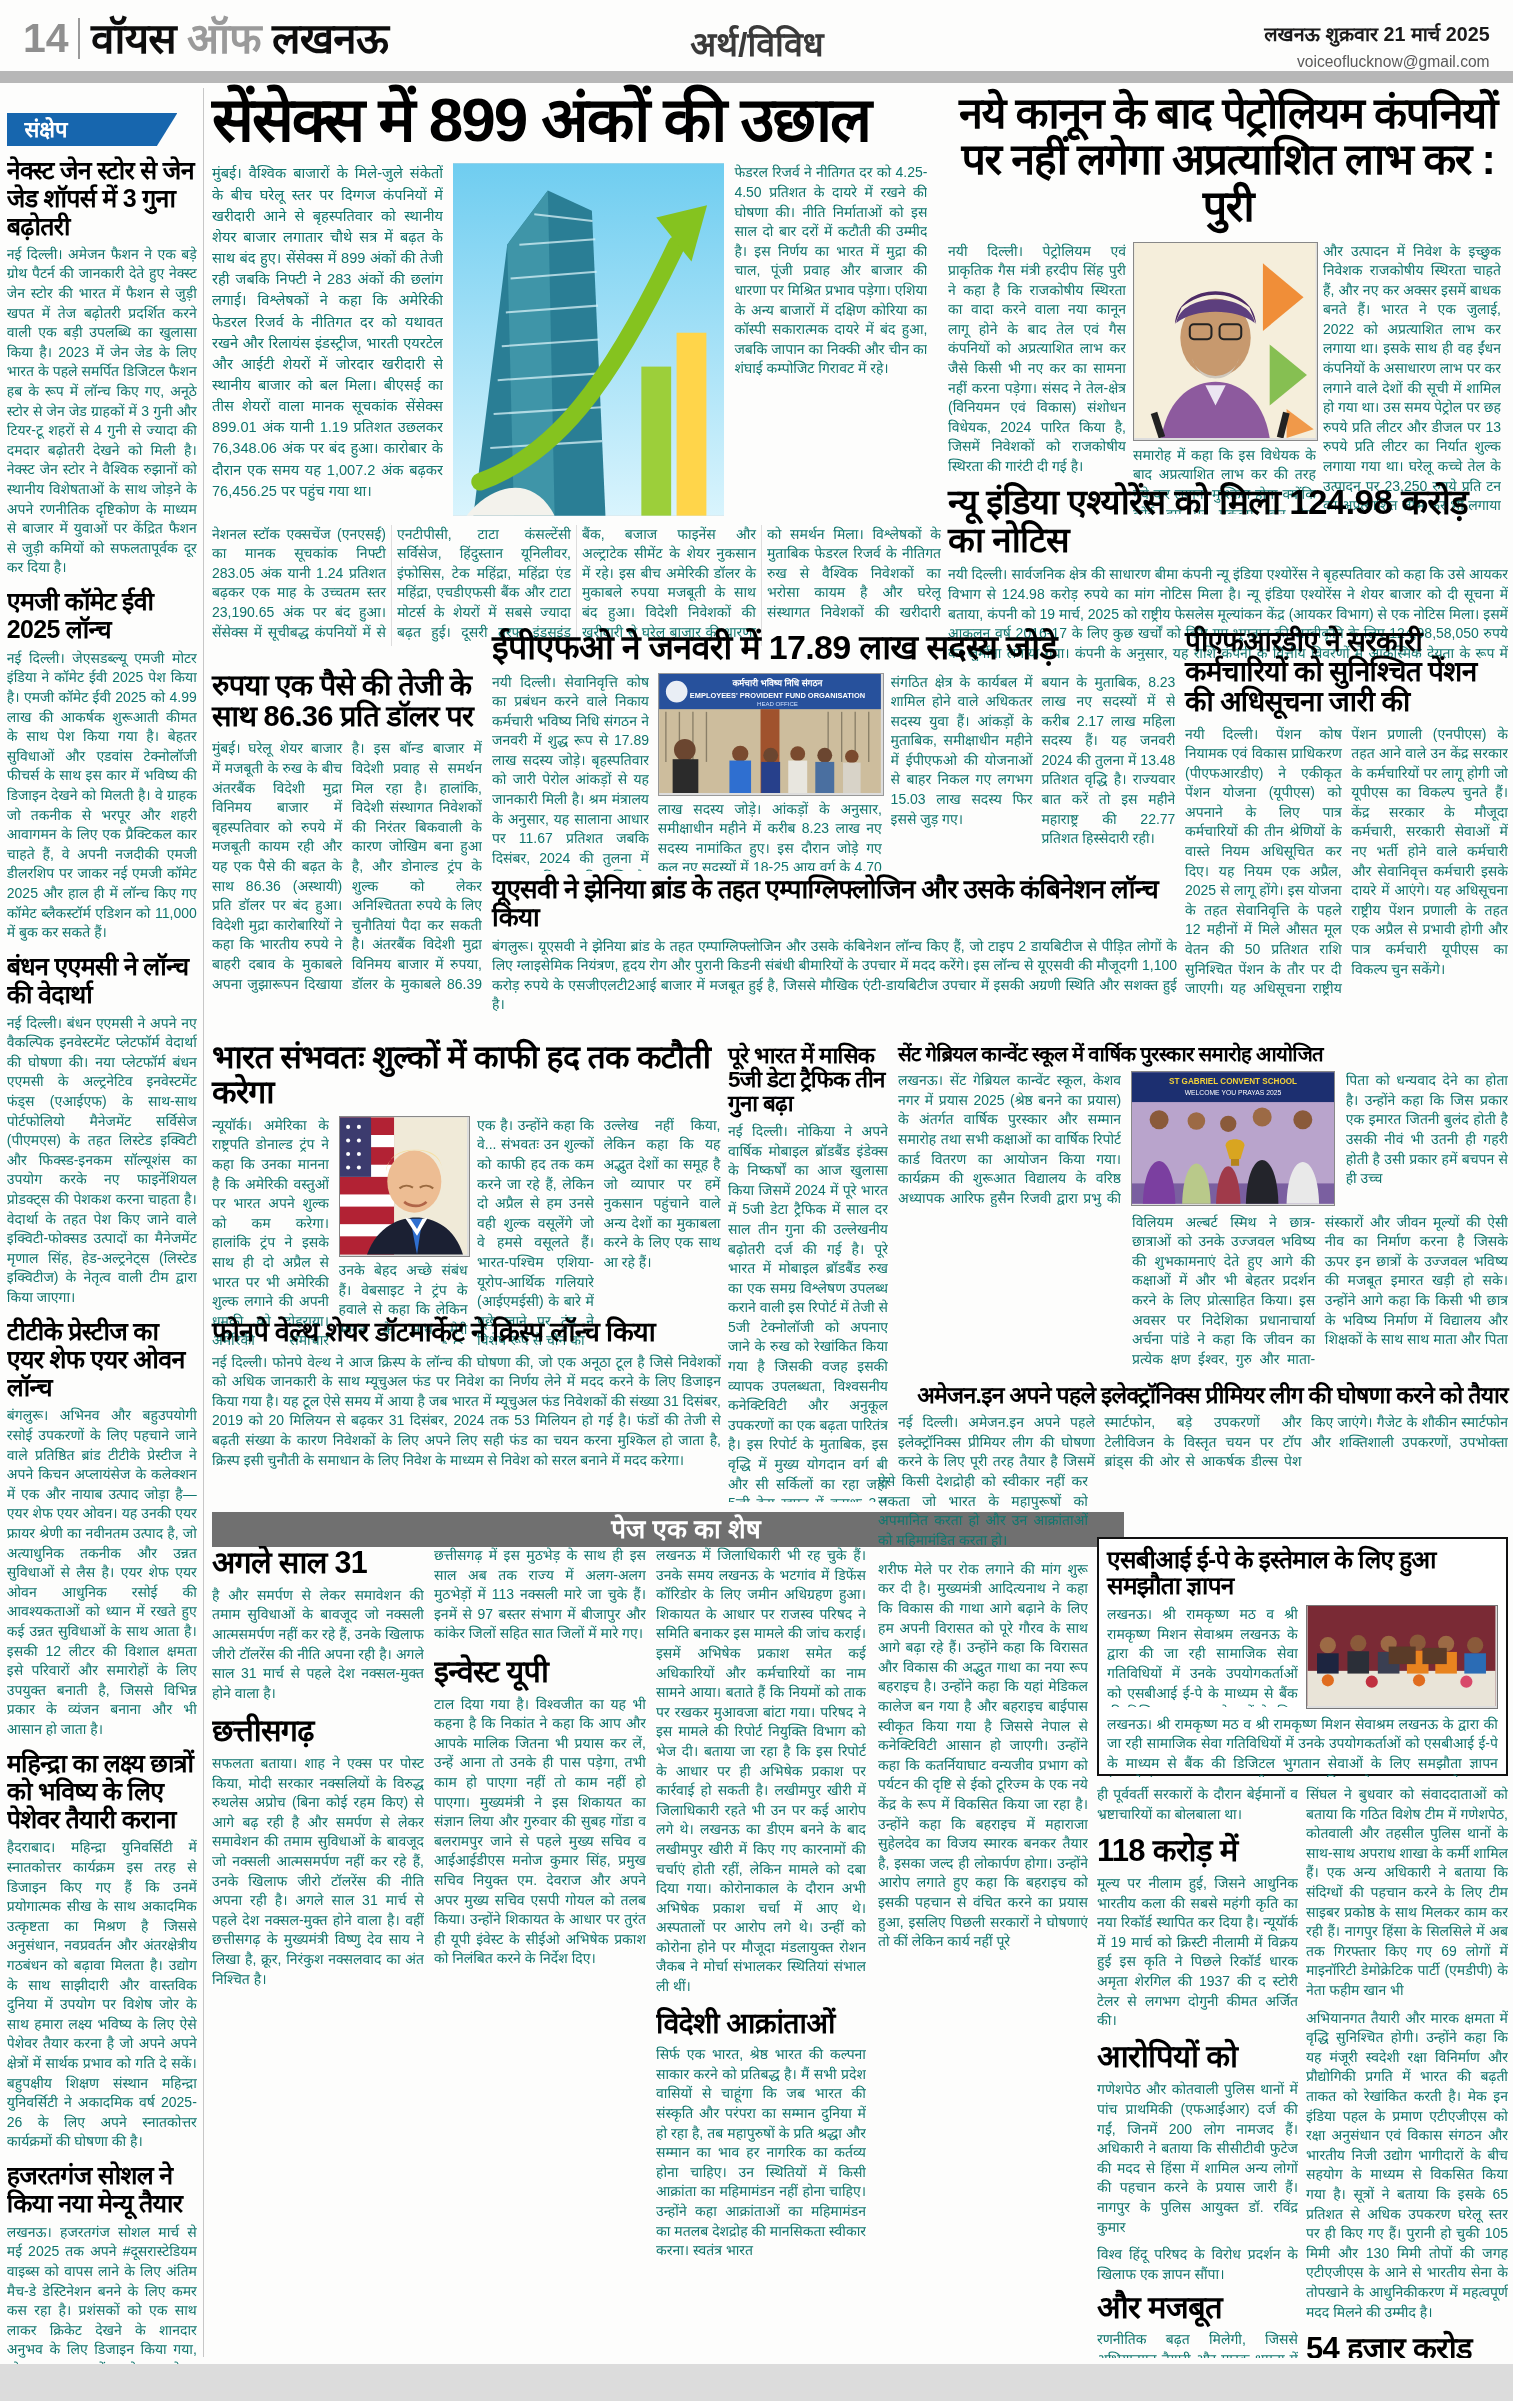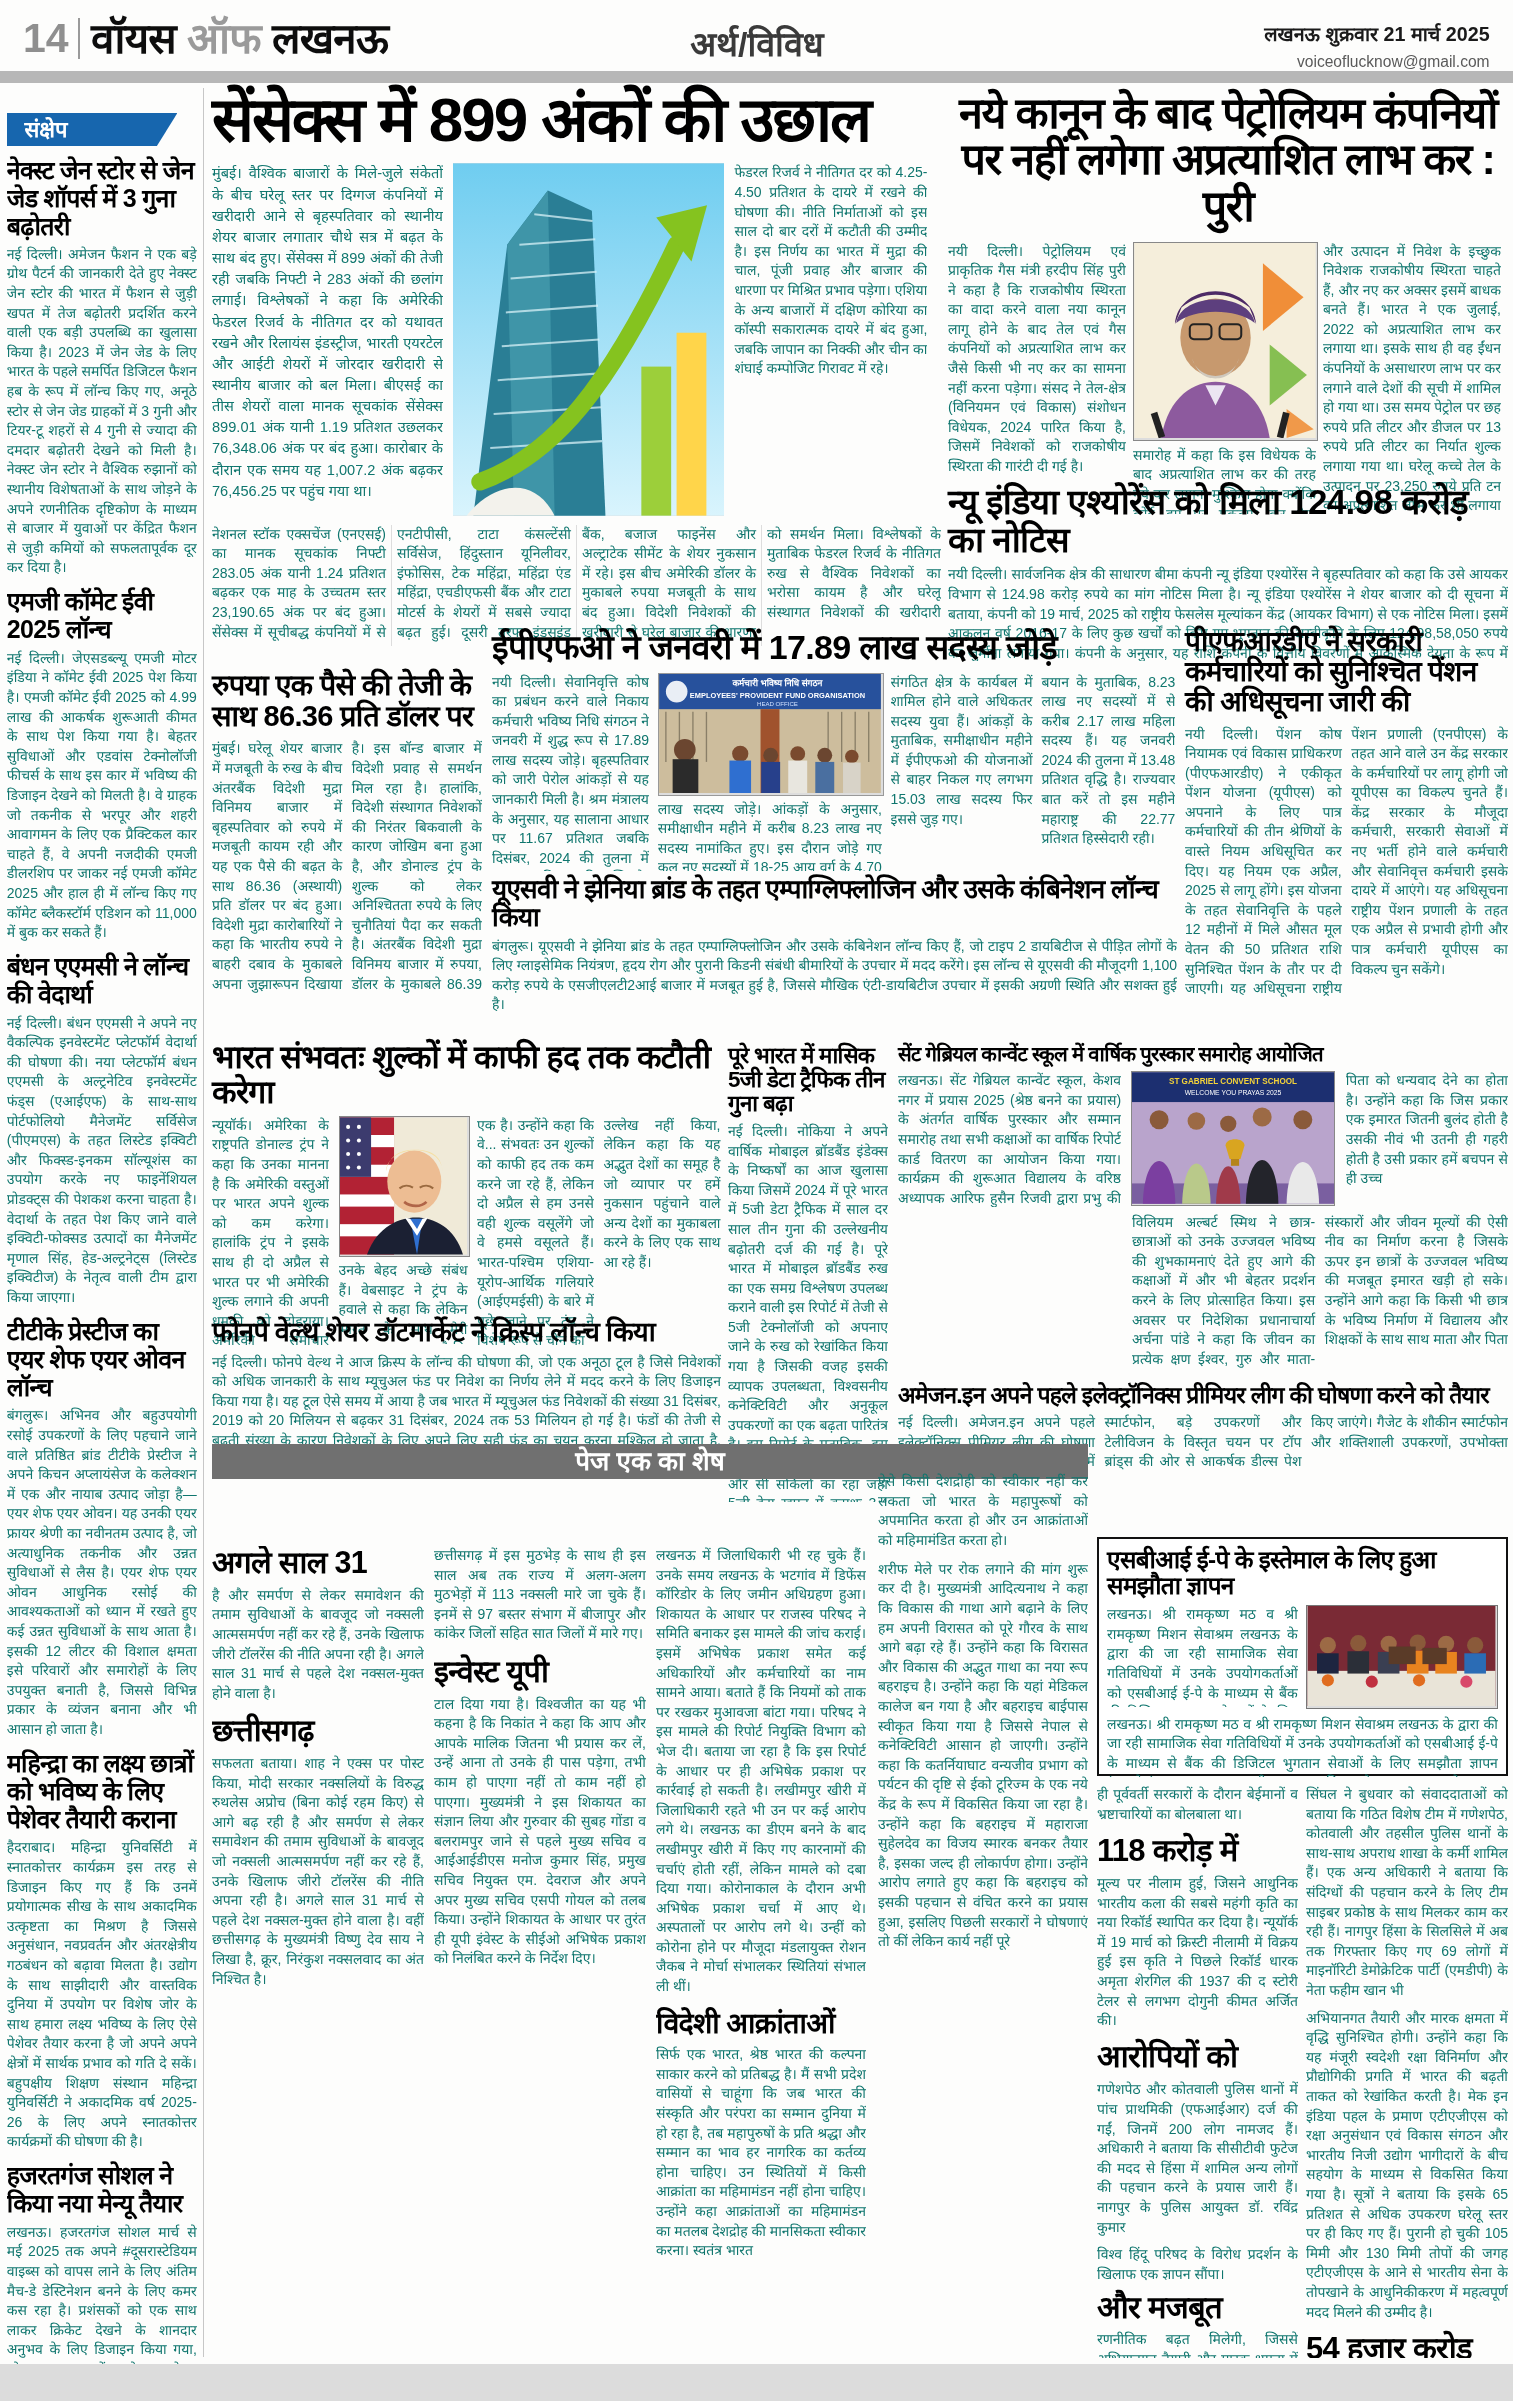--- a/index.html
+++ b/index.html
@@ -290,25 +290,25 @@
             <rect x="146" y="128" width="12" height="10" fill="#b5841a"></rect>
           </g>
         </svg>
       </div>
       <div class="body" style="width:163px;">पिता को धन्यवाद देने का होता है। उन्होंने कहा कि जिस प्रकार एक इमारत जितनी बुलंद होती है उसकी नीवं भी उतनी ही गहरी होती है उसी प्रकार हमें बचपन से ही उच्च</div>
     </div>
     <div class="body" style="margin-left:234px;width:376px;margin-top:5.4px;height:157px;column-count:2;column-gap:9.5px;">विलियम अल्बर्ट स्मिथ ने छात्र-छात्राओं को उनके उज्जवल भविष्य की शुभकामनाएं देते हुए आगे की कक्षाओं में और भी बेहतर प्रदर्शन करने के लिए प्रोत्साहित किया। इस अवसर पर निदेशिका प्रधानाचार्या अर्चना पांडे ने कहा कि जीवन का प्रत्येक क्षण ईश्वर, गुरु और माता- संस्कारों और जीवन मूल्यों की ऐसी नीव का निर्माण करना है जिसके ऊपर इन छात्रों के उज्जवल भविष्य की मजबूत इमारत खड़ी हो सके। उन्होंने आगे कहा कि किसी भी छात्र के भविष्य निर्माण में विद्यालय और शिक्षकों के साथ साथ माता और पिता दोनों की सामान रूप से भागीदारी होती है।</div>
   </div>
 
   <div class="abs" style="left:898px;top:1383px;width:610px;">
-    <div class="hl" style="font-size:23px;">अमेजन.इन अपने पहले इलेक्ट्रॉनिक्स प्रीमियर लीग की घोषणा करने को तैयार</div>
+    <div class="hl" style="font-size:23px;text-align:right;">अमेजन.इन अपने पहले इलेक्ट्रॉनिक्स प्रीमियर लीग की घोषणा करने को तैयार</div>
     <div class="body" style="margin-top:5.4px;height:76px;column-count:3;column-gap:9.5px;">नई दिल्ली। अमेजन.इन अपने पहले इलेक्ट्रॉनिक्स प्रीमियर लीग की घोषणा करने के लिए पूरी तरह तैयार है जिसमें स्मार्टफोन, बड़े उपकरणों और टेलीविजन के विस्तृत चयन पर टॉप ब्रांड्स की ओर से आकर्षक डील्स पेश किए जाएंगे। गैजेट के शौकीन स्मार्टफोन और शक्तिशाली उपकरणों, उपभोक्ता इलेक्ट्रॉनिक्स पर आकर्षक ऑफर का लाभ उठा सकेंगे।</div>
   </div>
 
-  <div class="abs bar-label" style="left:212px;top:1444px;width:876px;height:35px;font-size:26px;line-height:35px;">पेज एक का शेष</div>
+  <div class="abs bar-label" style="left:212px;top:1512px;width:876px;height:35px;font-size:26px;line-height:35px;padding-left:36px;">पेज एक का शेष</div>
 
   <div class="abs" style="left:212px;top:1546px;width:212px;height:810px;overflow:hidden;">
     <div class="hl" style="font-size:30.5px;margin-bottom:6.8px;">अगले साल 31</div>
     <div class="body">है और समर्पण से लेकर समावेशन की तमाम सुविधाओं के बावजूद जो नक्सली आत्मसमर्पण नहीं कर रहे हैं, उनके खिलाफ जीरो टॉलरेंस की नीति अपना रही है। अगले साल 31 मार्च से पहले देश नक्सल-मुक्त होने वाला है।</div>
     <div class="hl" style="font-size:30.5px;margin:11px 0 6.8px 0;">छत्तीसगढ़</div>
     <div class="body">सफलता बताया। शाह ने एक्स पर पोस्ट किया, मोदी सरकार नक्सलियों के विरुद्ध रुथलेस अप्रोच (बिना कोई रहम किए) से आगे बढ़ रही है और समर्पण से लेकर समावेशन की तमाम सुविधाओं के बावजूद जो नक्सली आत्मसमर्पण नहीं कर रहे हैं, उनके खिलाफ जीरो टॉलरेंस की नीति अपना रही है। अगले साल 31 मार्च से पहले देश नक्सल-मुक्त होने वाला है। वहीं छत्तीसगढ़ के मुख्यमंत्री विष्णु देव साय ने लिखा है, क्रूर, निरंकुश नक्सलवाद का अंत निश्चित है।</div>
   </div>
   <div class="abs" style="left:434px;top:1546px;width:212px;height:810px;overflow:hidden;">
     <div class="body">छत्तीसगढ़ में इस मुठभेड़ के साथ ही इस साल अब तक राज्य में अलग-अलग मुठभेड़ों में 113 नक्सली मारे जा चुके हैं। इनमें से 97 बस्तर संभाग में बीजापुर और कांकेर जिलों सहित सात जिलों में मारे गए।</div>
     <div class="hl" style="font-size:30.5px;margin:11px 0 6.8px 0;">इन्वेस्ट यूपी</div>

